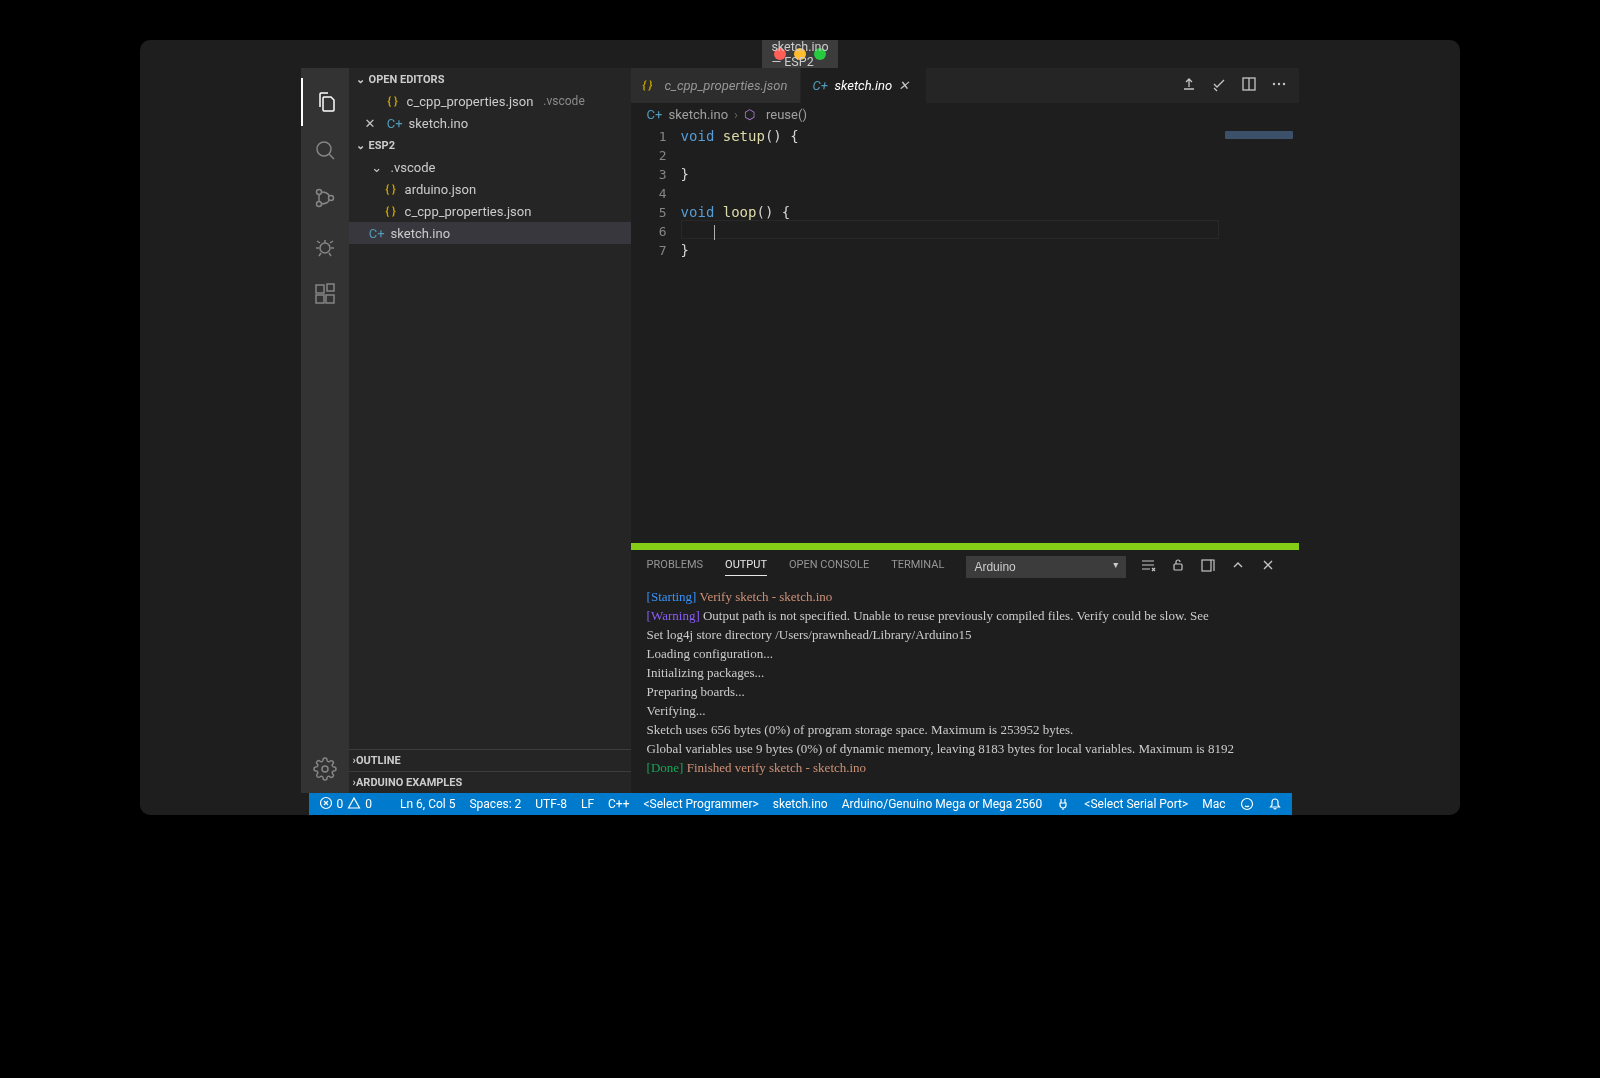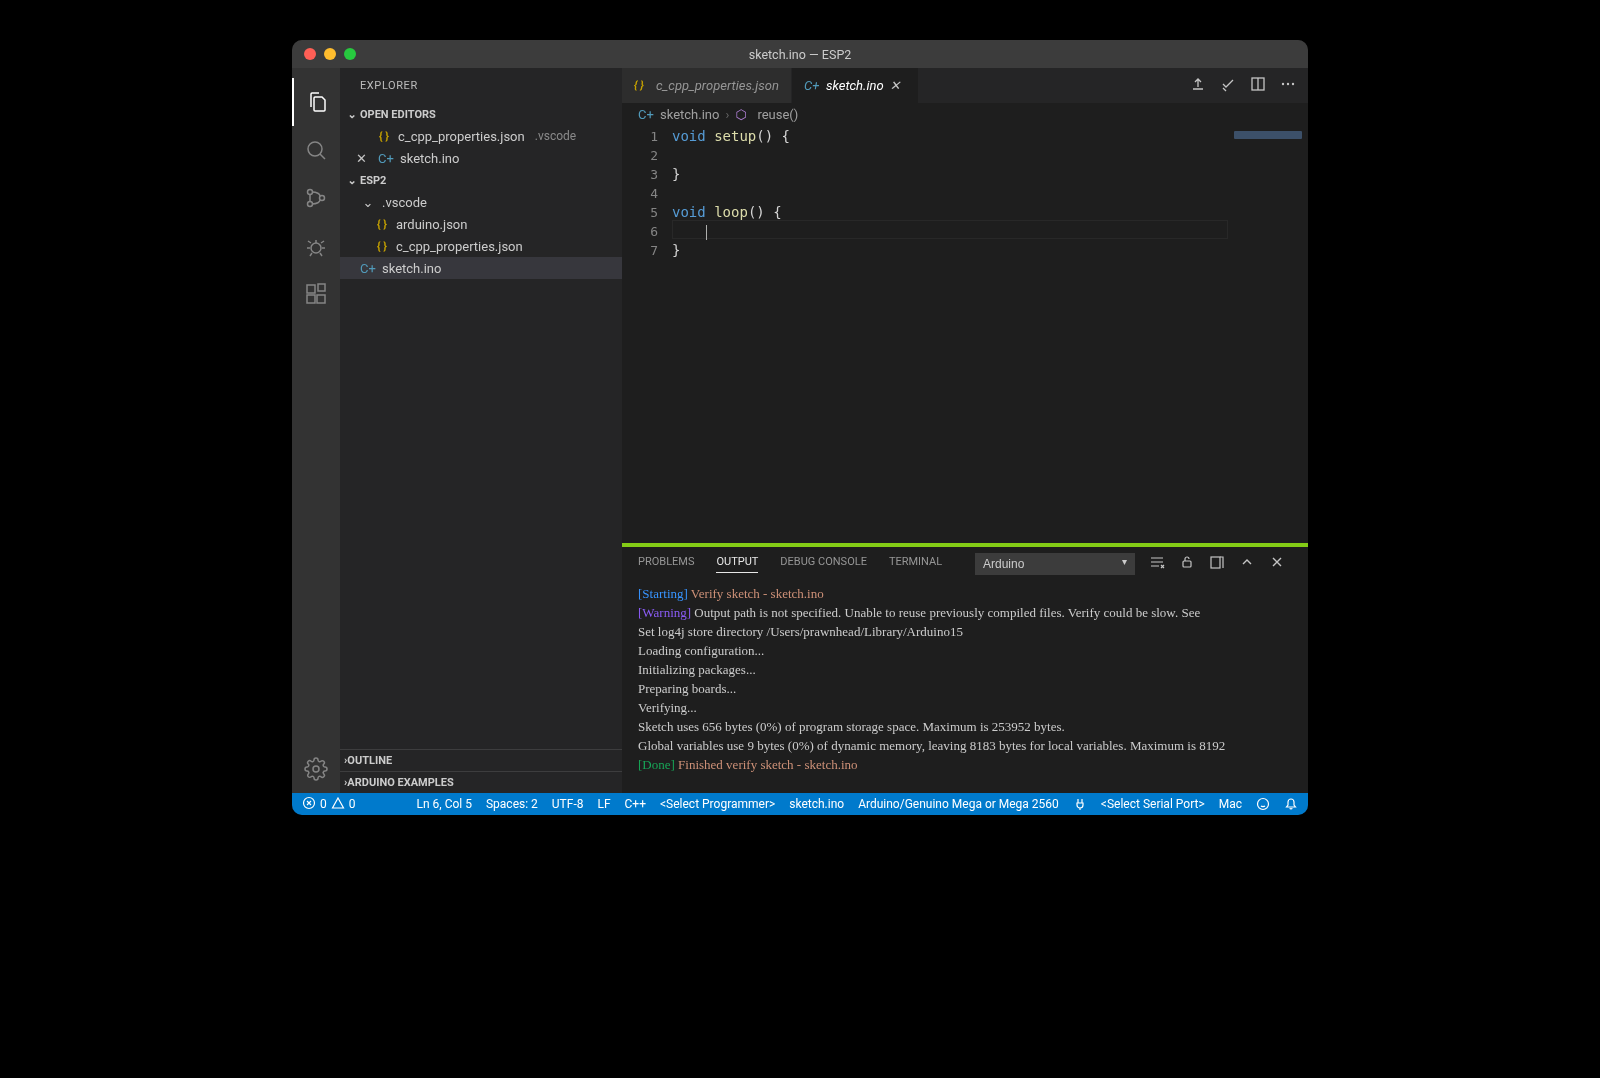--- a/index.html
+++ b/index.html
@@ -7,28 +7,29 @@
   background: #000;
   font-family: -apple-system, BlinkMacSystemFont, "Segoe UI", Roboto, sans-serif;
   width: 1600px;
   height: 1078px;
   display: flex;
   align-items: flex-start;
   justify-content: center;
   padding-top: 40px;
 }
 .window {
-  width: 1016px;
+  width: 1320px;
   height: 775px;
   background: #1e1e1e;
   border-radius: 10px;
   overflow: hidden;
   display: flex;
   flex-direction: column;
   box-shadow: 0 20px 60px rgba(0,0,0,0.6);
+  align-items: center;
 }
 .titlebar {
   height: 28px;
   background: #3c3c3c;
   display: flex;
   align-items: center;
   position: relative;
   padding: 0 12px;
 }
 .traffic { display: flex; gap: 8px; }
@@ -206,21 +207,21 @@
 .kw { color: #569cd6; }
 .fn { color: #dcdcaa; }
 .br { color: #d4d4d4; }
 .line-hl { position:absolute; left:0; right:0; height:19px; border:1px solid #282828; pointer-events:none;}
 .cursor-blink { display:inline-block; width:1px; height:15px; background:#aeafad; vertical-align:middle; animation:blink 1s steps(1) infinite;}
 @keyframes blink { 50% {opacity:0;} }
 .minimap { width:80px; background:#1e1e1e; position:relative;}
 .minimap .mm { position:absolute; top:6px; right:6px; width:68px; height:8px; background:rgba(90,130,180,0.5); border-radius:1px;}
 .panel {
   height: 250px;
-  border-top: 4px solid #84cc16;
+  border-top: 7px solid #84cc16;
   display: flex;
   flex-direction: column;
   background: #1e1e1e;
 }
 .panel-tabs {
   height: 33px;
   display: flex;
   align-items: center;
   padding-left: 16px;
   gap: 22px;
@@ -320,21 +321,20 @@
       <div class="spacer"></div>
       <div class="aicon">
         <svg viewBox="0 0 24 24" fill="none" stroke="currentColor" stroke-width="1.5">
             <circle cx="12" cy="12" r="3"></circle>
             <path d="M19.4 15a1.7 1.7 0 0 0 .34 1.87l.06.06a2 2 0 1 1-2.83 2.83l-.06-.06a1.7 1.7 0 0 0-1.87-.34 1.7 1.7 0 0 0-1 1.56V21a2 2 0 0 1-4 0v-.09a1.7 1.7 0 0 0-1-1.56 1.7 1.7 0 0 0-1.87.34l-.06.06a2 2 0 1 1-2.83-2.83l.06-.06a1.7 1.7 0 0 0 .34-1.87 1.7 1.7 0 0 0-1.56-1H3a2 2 0 0 1 0-4h.09a1.7 1.7 0 0 0 1.56-1 1.7 1.7 0 0 0-.34-1.87l-.06-.06a2 2 0 1 1 2.83-2.83l.06.06a1.7 1.7 0 0 0 1.87.34H9a1.7 1.7 0 0 0 1-1.56V3a2 2 0 0 1 4 0v.09a1.7 1.7 0 0 0 1 1.56 1.7 1.7 0 0 0 1.87-.34l.06-.06a2 2 0 1 1 2.83 2.83l-.06.06a1.7 1.7 0 0 0-.34 1.87V9a1.7 1.7 0 0 0 1.56 1H21a2 2 0 0 1 0 4h-.09a1.7 1.7 0 0 0-1.56 1z"></path>
           </svg>
       </div>
     </div>
 
     <div class="sidebar">
-      <div class="sidebar-title">EXPLORER</div>
 
       <div class="section-header">
         <span class="chev">⌄</span>
         <span>OPEN EDITORS</span>
       </div>
       <div class="tree-item">
         <span class="pad1"></span>
         <span class="ficon json-ico">{ }</span>
         <span>c_cpp_properties.json</span>
         <span class="faint">.vscode</span>
@@ -430,21 +430,21 @@
         <div class="code" id="code"><div style="position: relative;"><span class="kw">void </span><span class="fn">setup</span><span class="br">() {</span></div><div style="position: relative;">&nbsp;</div><div style="position: relative;"><span class="br">}</span></div><div style="position: relative;">&nbsp;</div><div style="position: relative;"><span class="kw">void </span><span class="fn">loop</span><span class="br">() {</span></div><div class="line-hl" style="top: 95px;"></div><div style="position: relative;"><span>    </span><span class="cursor-blink"></span></div><div style="position: relative;"><span class="br">}</span></div></div>
         <div class="minimap">
             <div class="mm"></div>
           </div>
       </div>
 
       <div class="panel">
         <div class="panel-tabs">
           <span class="panel-tab">PROBLEMS</span>
           <span class="panel-tab active">OUTPUT</span>
-          <span class="panel-tab">DEBUG CONSOLE</span>
+          <span class="panel-tab">OPEN CONSOLE</span>
           <span class="panel-tab">TERMINAL</span>
           <div class="panel-actions">
             <span class="select-wrap">
               <select class="output-select">
                 <option>Arduino</option>
               </select>
             </span>
             <span><svg viewBox="0 0 16 16" stroke="currentColor" fill="none" stroke-width="1.2">
                   <path d="M2 4h12M2 8h12M2 12h8"></path>
                   <path d="M12 11l3 3M15 11l-3 3"></path>

